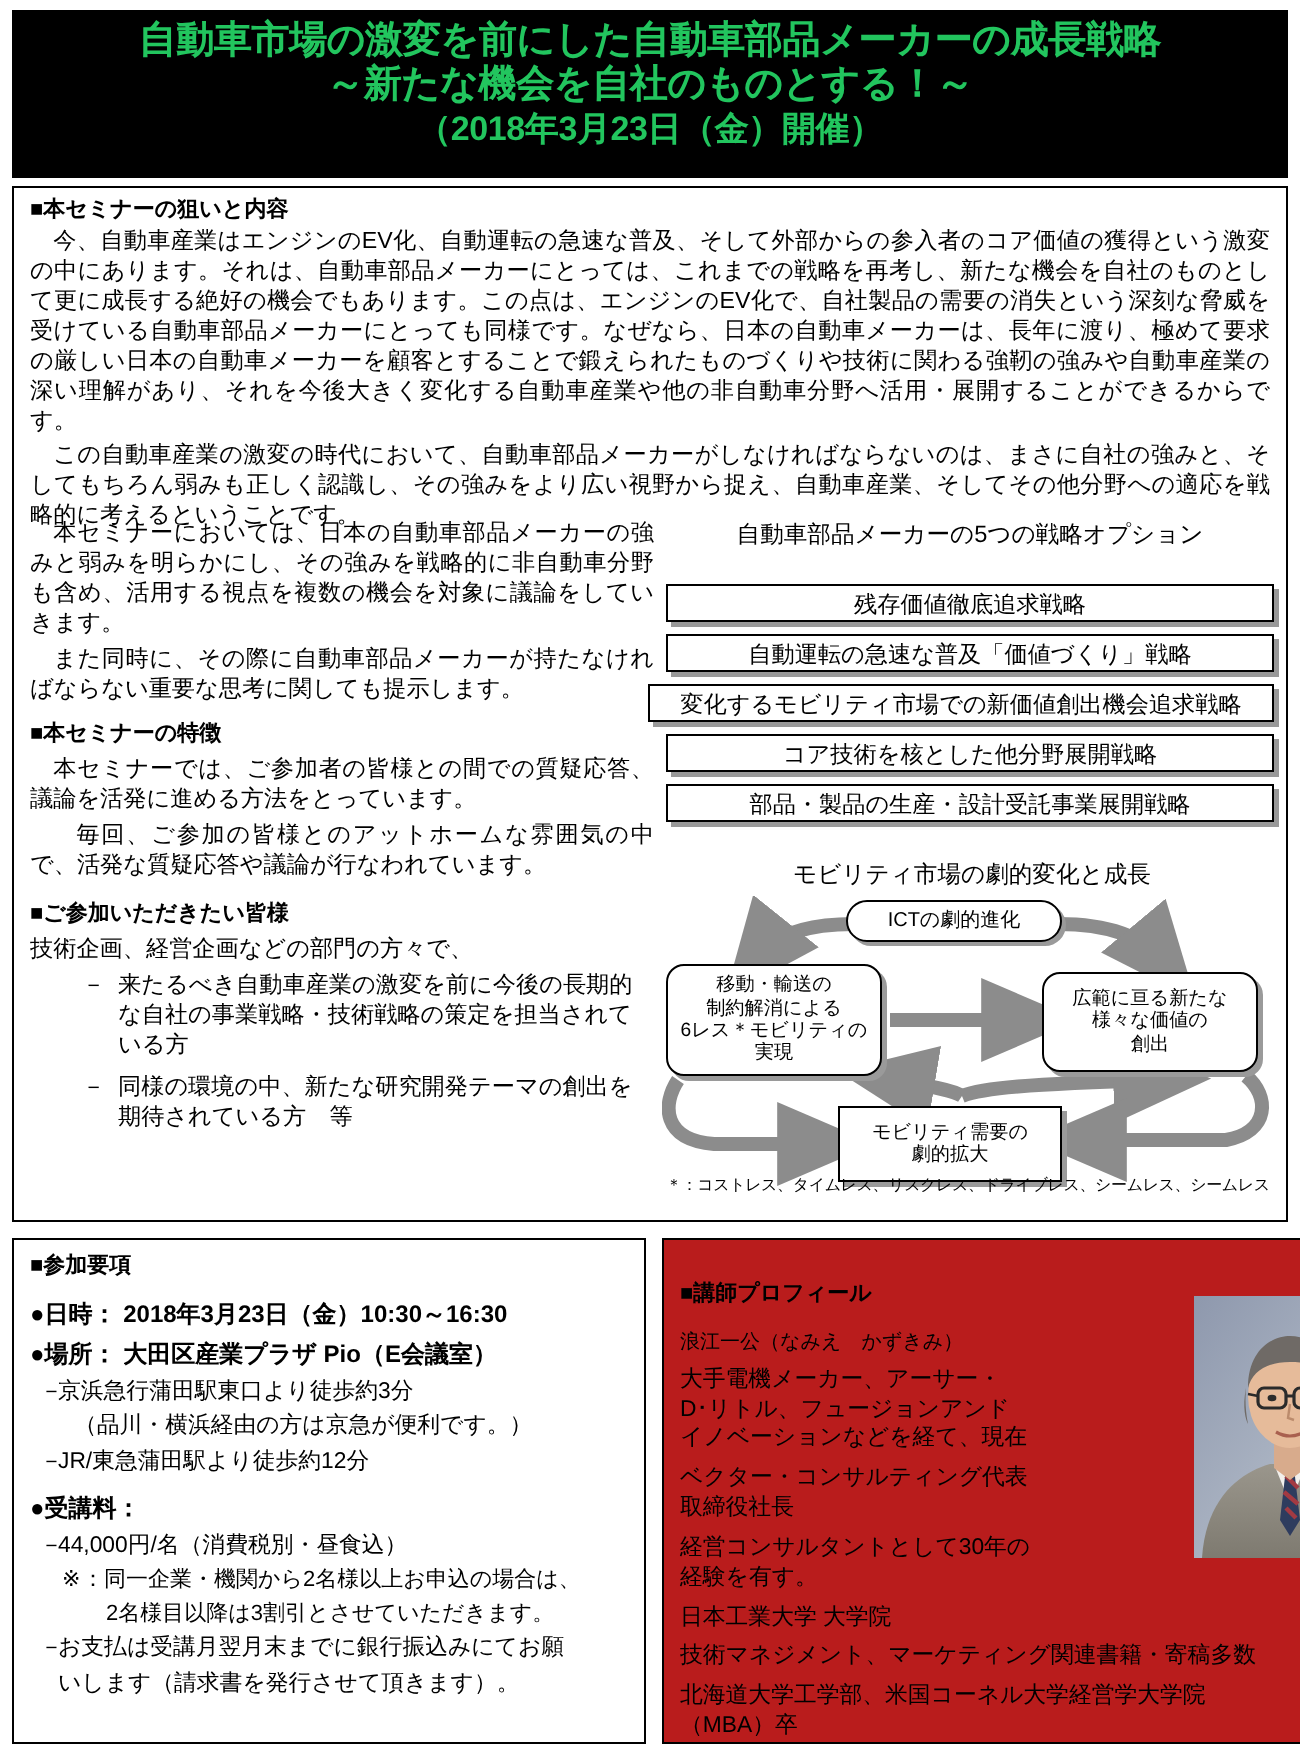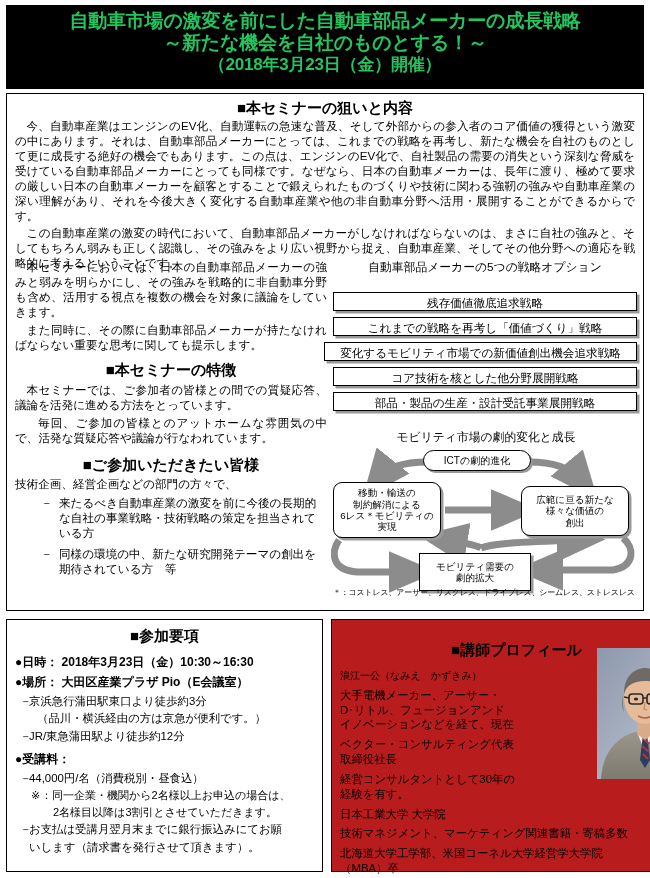--- a/index.html
+++ b/index.html
@@ -49,23 +49,22 @@
     top: 93px;
     width: 638px;
     height: 518px;
     border: 1px solid #000000;
     box-sizing: border-box;
     background: #ffffff;
   }
 
   .sec-head {
     font-weight: bold;
-    font-size: 15px;
+    font-size: 11px;
     line-height: 1.25;
-    text-align: center;
   }
   .body-text {
     font-size: 11.6px;
     line-height: 1.30;
     text-align: justify;
   }
   .indent1 { text-indent: 1em; }
 
   
   .intro-block {
@@ -306,21 +305,21 @@
       </div>
       <div class="dash-item">
         <span class="dash">－</span>
         <span>同様の環境の中、新たな研究開発テーマの創出を期待されている方　等</span>
       </div>
     </div>
 
     <div class="opt-wrap">
       <div class="opt-title">自動車部品メーカーの5つの戦略オプション</div>
       <div class="opt-box">残存価値徹底追求戦略</div>
-      <div class="opt-box">これまでの戦略を再考し「価値づくり」戦略</div>
+      <div class="opt-box">自動運転の急速な普及「価値づくり」戦略</div>
       <div class="opt-box wide">変化するモビリティ市場での新価値創出機会追求戦略</div>
       <div class="opt-box">コア技術を核とした他分野展開戦略</div>
       <div class="opt-box">部品・製品の生産・設計受託事業展開戦略</div>
     </div>
 
     <div class="diag-wrap">
       <div class="diag-title">モビリティ市場の劇的変化と成長</div>
       <div class="diag-canvas">
 
         <svg class="diag-svg" viewBox="0 0 310 148">
@@ -365,21 +364,21 @@
 
         <div class="dnode bottom">
           <div>
             <div>モビリティ需要の</div>
             <div>劇的拡大</div>
           </div>
         </div>
       </div>
     </div>
 
-    <div class="footnote">＊：コストレス、アーサー、リスクレス、ドライブレス、シームレス、ストレスレス</div>
+    <div class="footnote">＊：コストレス、タイムレス、リスクレス、ドライブレス、シームレス、シームレス</div>
   </div>
 
   <div class="box-apply">
     <div class="sec-head">■参加要項</div>
 
     <p class="bullet-line">
       <span class="bl-label">●日時：</span>
       <span class="bl-val">2018年3月23日（金）10:30～16:30</span>
     </p>
 

